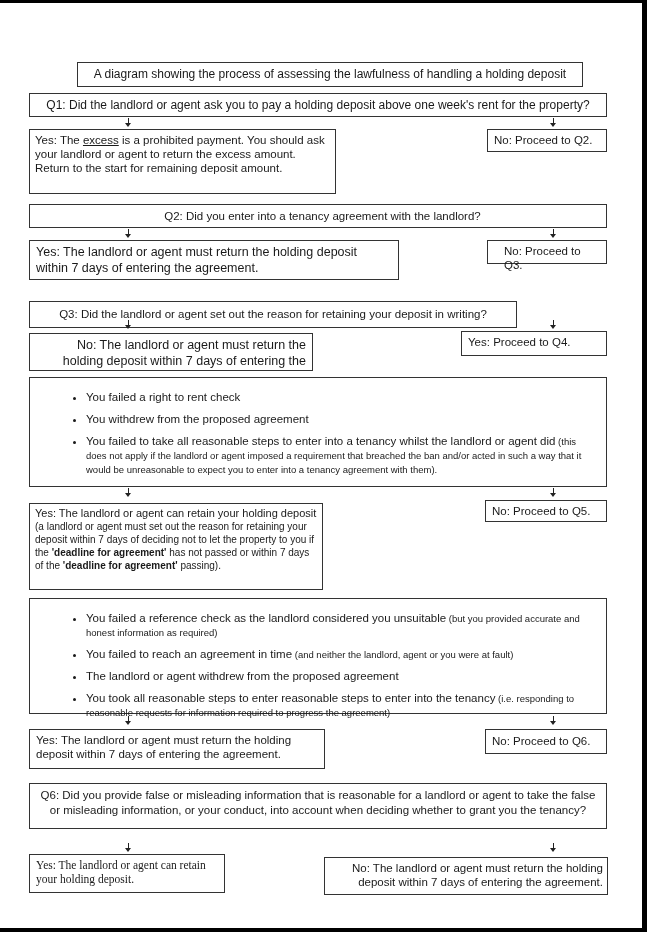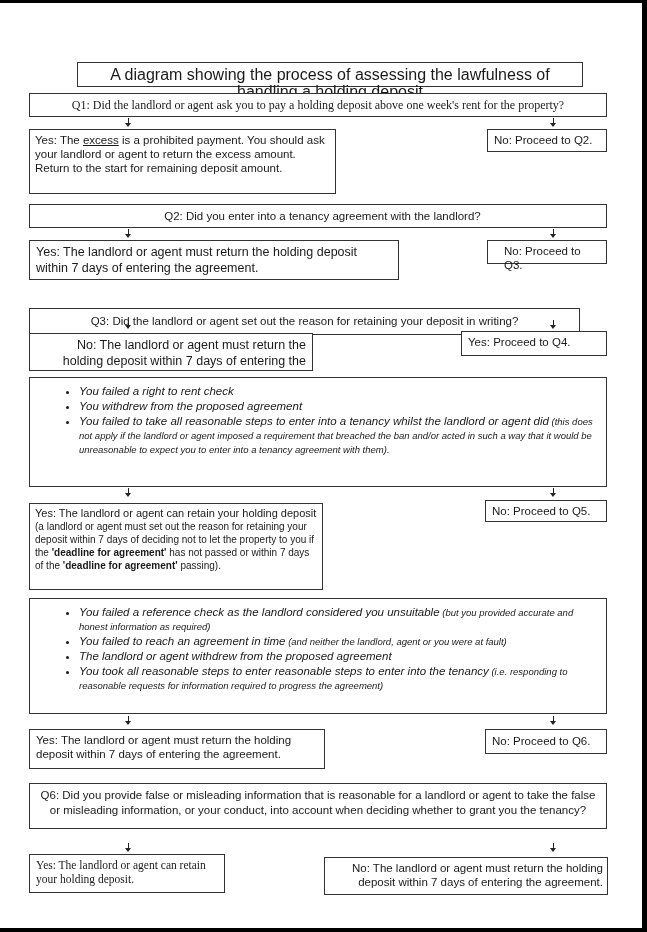--- a/index.html
+++ b/index.html
@@ -22,37 +22,37 @@
   .right { text-align: right; }
   .arrow { position: absolute; width: 0; height: 0; }
   .arrow::before {
     content: ""; position: absolute; left: -0.5px; top: 0; width: 1px; height: 6px; background: #222;
   }
   .arrow::after {
     content: ""; position: absolute; left: -3px; top: 5px;
     border-left: 3px solid transparent; border-right: 3px solid transparent; border-top: 4px solid #222;
   }
   ul { margin: 2px 0 0 0; padding-left: 44px; }
-  li { margin: 1px; font-style: italic; }
+  li { margin: 8px; }
   .small { font-size: 9.5px; line-height: 12px; }
   .qhead { font-size: 12.5px; text-align: center; line-height: 16px; }
   u { text-decoration: underline; }
 </style>
 </head>
 <body>
 
 <div class="frame-top"></div>
 <div class="frame-right"></div>
 <div class="frame-bottom"></div>
 
-<div class="box center" style="left:77px; top:62px; width:506px; height:25px; font-size:16px; line-height:17px;">
+<div class="box center" style="left:77px; top:62px; width:506px; height:25px; font-size:12px; line-height:17px;">
   <span>A diagram showing the process of assessing the lawfulness of handling a holding deposit</span>
 </div>
 
-<div class="box center" style="left:29px; top:93px; width:578px; height:24px; font-size:12px; line-height:16px;font-family:Liberation Serif, serif;">
+<div class="box center" style="left:29px; top:93px; width:578px; height:24px; font-size:12px; line-height:16px;">
   <span>Q1: Did the landlord or agent ask you to pay a holding deposit above one week's rent for the property?</span>
 </div>
 <div class="arrow" style="left:128px; top:118px;"></div>
 <div class="arrow" style="left:553px; top:118px;"></div>
 <div class="box" style="left:29px; top:129px; width:307px; height:65px; padding:3px 5px;">
   <span>Yes: The </span><u>excess</u><span> is a prohibited payment. You should ask your landlord or agent to return the excess amount. Return to the start for remaining deposit amount.</span>
 </div>
 <div class="box" style="left:487px; top:129px; width:120px; height:23px;">
   <span>No: Proceed to Q2.</span>
 </div>
@@ -62,21 +62,21 @@
 </div>
 <div class="arrow" style="left:128px; top:229px;"></div>
 <div class="arrow" style="left:553px; top:229px;"></div>
 <div class="box" style="left:29px; top:240px; width:370px; height:40px; font-size:12.5px; line-height:16px;">
   <span>Yes: The landlord or agent must return the holding deposit within 7 days of entering the agreement.</span>
 </div>
 <div class="box" style="left:487px; top:240px; width:120px; height:24px;padding-left:16px;">
   <span>No: Proceed to Q3.</span>
 </div>
 
-<div class="box center" style="left:29px; top:308px; width:551px; height:27px; font-size:11.5px; line-height:18px;">
+<div class="box center" style="left:29px; top:301px; width:488px; height:27px; font-size:11.5px; line-height:18px;">
   <span>Q3: Did the landlord or agent set out the reason for retaining your deposit in writing?</span>
 </div>
 <div class="arrow" style="left:128px; top:320px;"></div>
 <div class="arrow" style="left:553px; top:320px;"></div>
 <div class="box right" style="left:29px; top:333px; width:284px; height:38px; font-size:12.5px; line-height:16px; overflow:hidden;">
   <span>No: The landlord or agent must return the holding deposit within 7 days of entering the</span>
 </div>
 <div class="box" style="left:461px; top:331px; width:146px; height:25px;">
   <span>Yes: Proceed to Q4.</span>
 </div>

